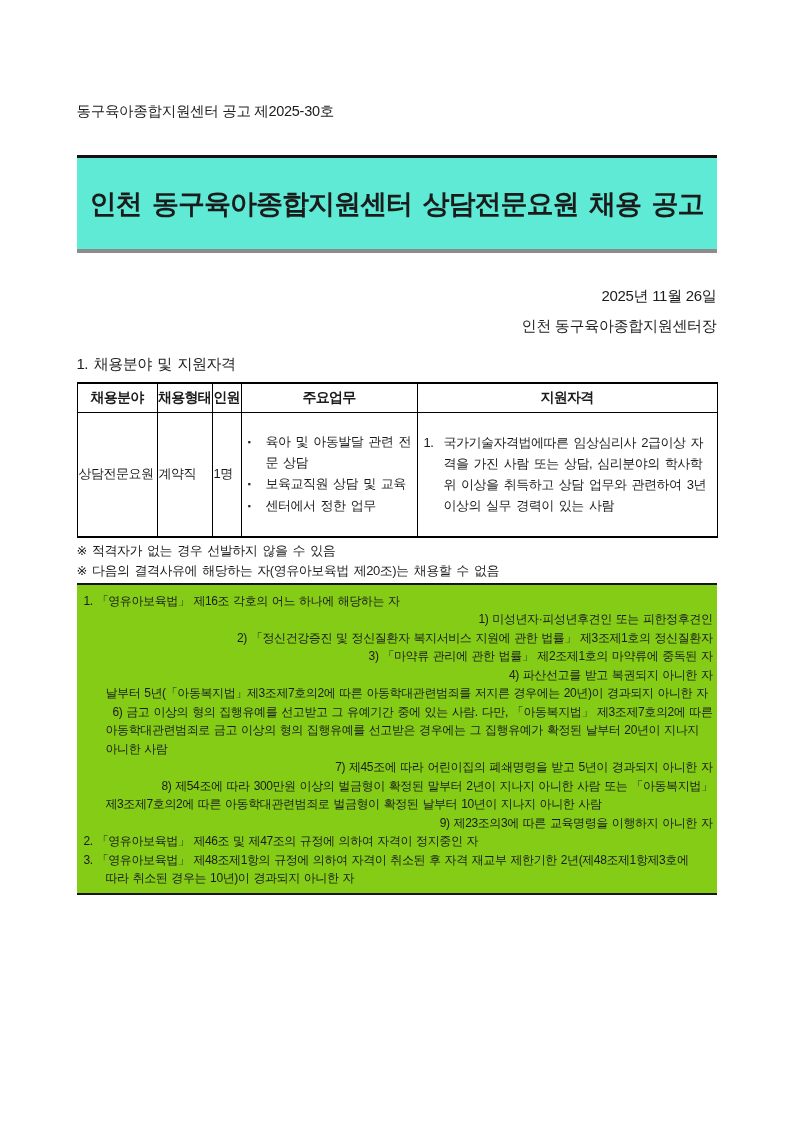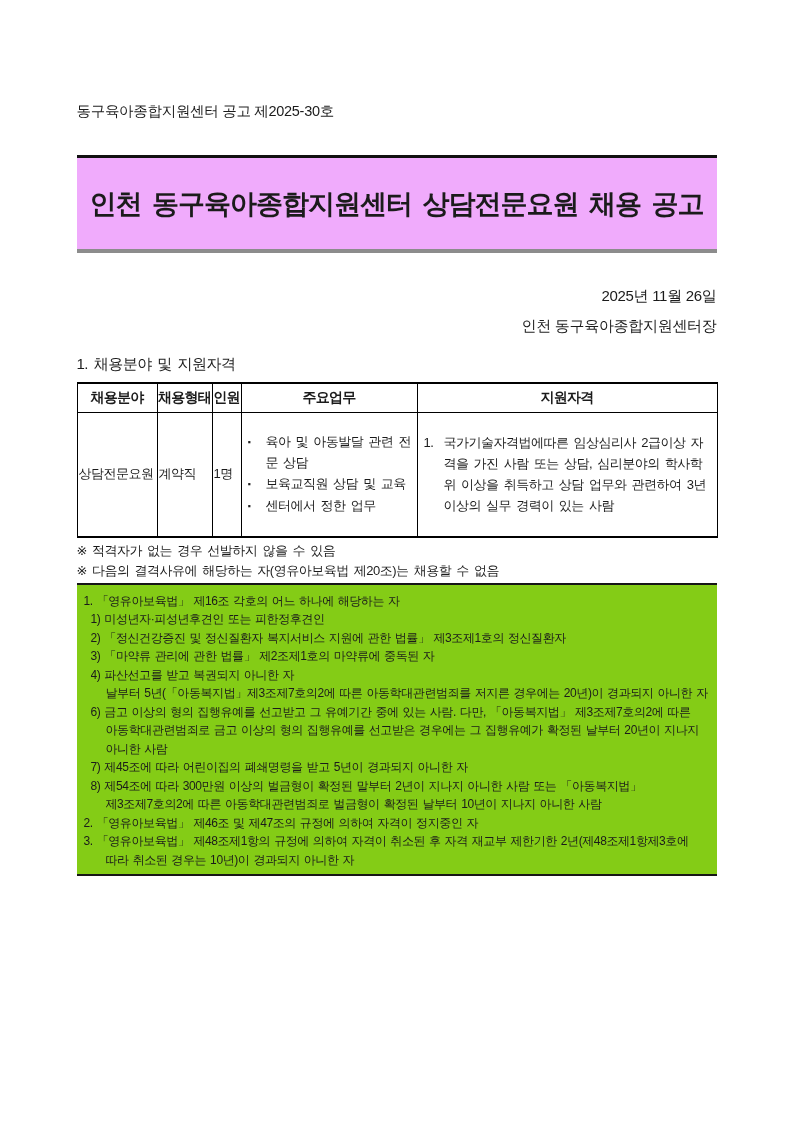--- a/index.html
+++ b/index.html
@@ -9,21 +9,21 @@
     color:#1b1b1b;
   }
   .content{width:640px;margin:0 auto;padding-top:101px;}
 
   .doc-number{font-size:14.5px;line-height:20px;letter-spacing:-0.3px;}
 
   .banner{
     margin-top:34px;
     border-top:3px solid #111111;
     border-bottom:4px solid #8c8c8c;
-    background:#f0abfc;
+    background:#5eead4;
     height:91px;
     display:flex;align-items:center;justify-content:center;text-align:right;
   }
   .banner-title{
     margin:0;font-size:27px;font-weight:800;letter-spacing:-1px;
     word-spacing:4px;white-space:nowrap;
   }
 
   .intro{
     margin:30px 0 0 0;font-size:14.5px;line-height:32px;
@@ -63,21 +63,21 @@
     border-top:2px solid #161616;
     border-bottom:2px solid #161616;
     background:#84cc16;
     padding:7px 4px 5px 7px;
   }
   .bl{
     font-size:12px;line-height:18.5px;letter-spacing:-0.4px;word-spacing:1px;
     white-space:nowrap;overflow:hidden;
   }
   .bl.i0{margin-left:0;}
-  .bl.i1{margin-left:7px;}
+  .bl.i1{margin-left:7px;text-align:right;}
   .bl.i2{margin-left:22px;}
 </style>
 </head>
 <body>
 
 <div class="content">
 
   <div class="doc-number">동구육아종합지원센터 공고 제2025-30호</div>
 
   <div class="banner">
@@ -149,18 +149,19 @@
     <div class="bl i1">2) 「정신건강증진 및 정신질환자 복지서비스 지원에 관한 법률」 제3조제1호의 정신질환자</div>
     <div class="bl i1">3) 「마약류 관리에 관한 법률」 제2조제1호의 마약류에 중독된 자</div>
     <div class="bl i1">4) 파산선고를 받고 복권되지 아니한 자</div>
     <div class="bl i2">날부터 5년(「아동복지법」제3조제7호의2에 따른 아동학대관련범죄를 저지른 경우에는 20년)이 경과되지 아니한 자</div>
     <div class="bl i1">6) 금고 이상의 형의 집행유예를 선고받고 그 유예기간 중에 있는 사람. 다만, 「아동복지법」 제3조제7호의2에 따른</div>
     <div class="bl i2">아동학대관련범죄로 금고 이상의 형의 집행유예를 선고받은 경우에는 그 집행유예가 확정된 날부터 20년이 지나지</div>
     <div class="bl i2">아니한 사람</div>
     <div class="bl i1">7) 제45조에 따라 어린이집의 폐쇄명령을 받고 5년이 경과되지 아니한 자</div>
     <div class="bl i1">8) 제54조에 따라 300만원 이상의 벌금형이 확정된 말부터 2년이 지나지 아니한 사람 또는 「아동복지법」</div>
     <div class="bl i2">제3조제7호의2에 따른 아동학대관련범죄로 벌금형이 확정된 날부터 10년이 지나지 아니한 사람</div>
+    <div class="bl i1">9) 제23조의3에 따른 교육명령을 이행하지 아니한 자</div>
     <div class="bl i0">2. 「영유아보육법」 제46조 및 제47조의 규정에 의하여 자격이 정지중인 자</div>
     <div class="bl i0">3. 「영유아보육법」 제48조제1항의 규정에 의하여 자격이 취소된 후 자격 재교부 제한기한 2년(제48조제1항제3호에</div>
     <div class="bl i2">따라 취소된 경우는 10년)이 경과되지 아니한 자</div>
   </div>
 
 </div>
 
 </body></html>

